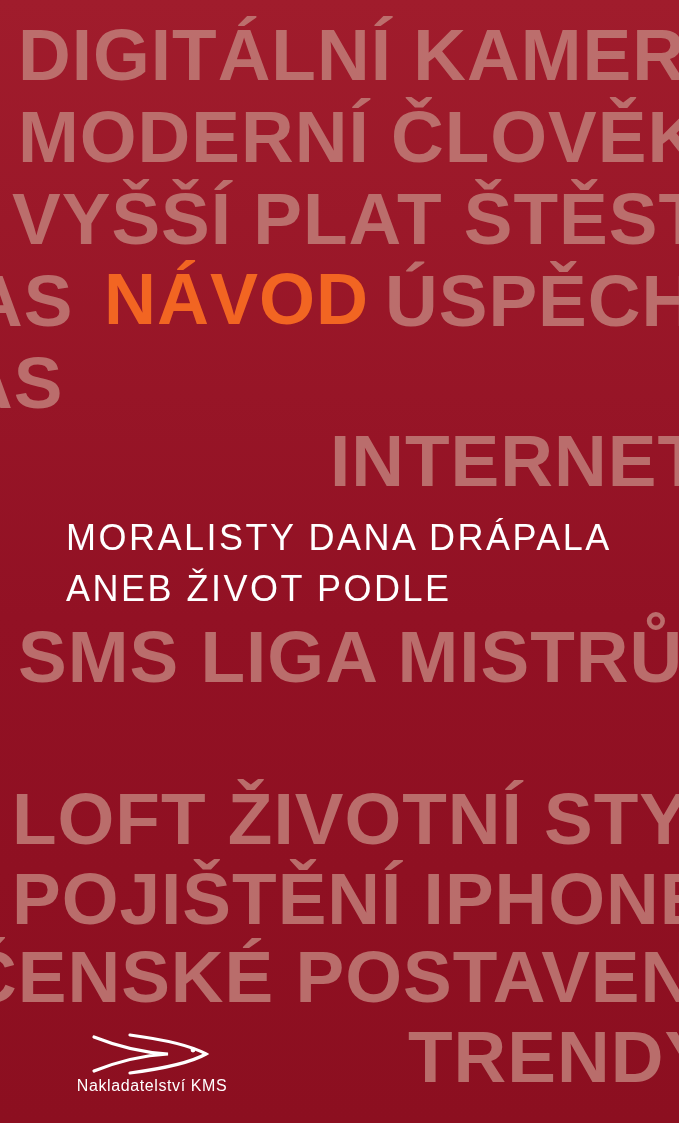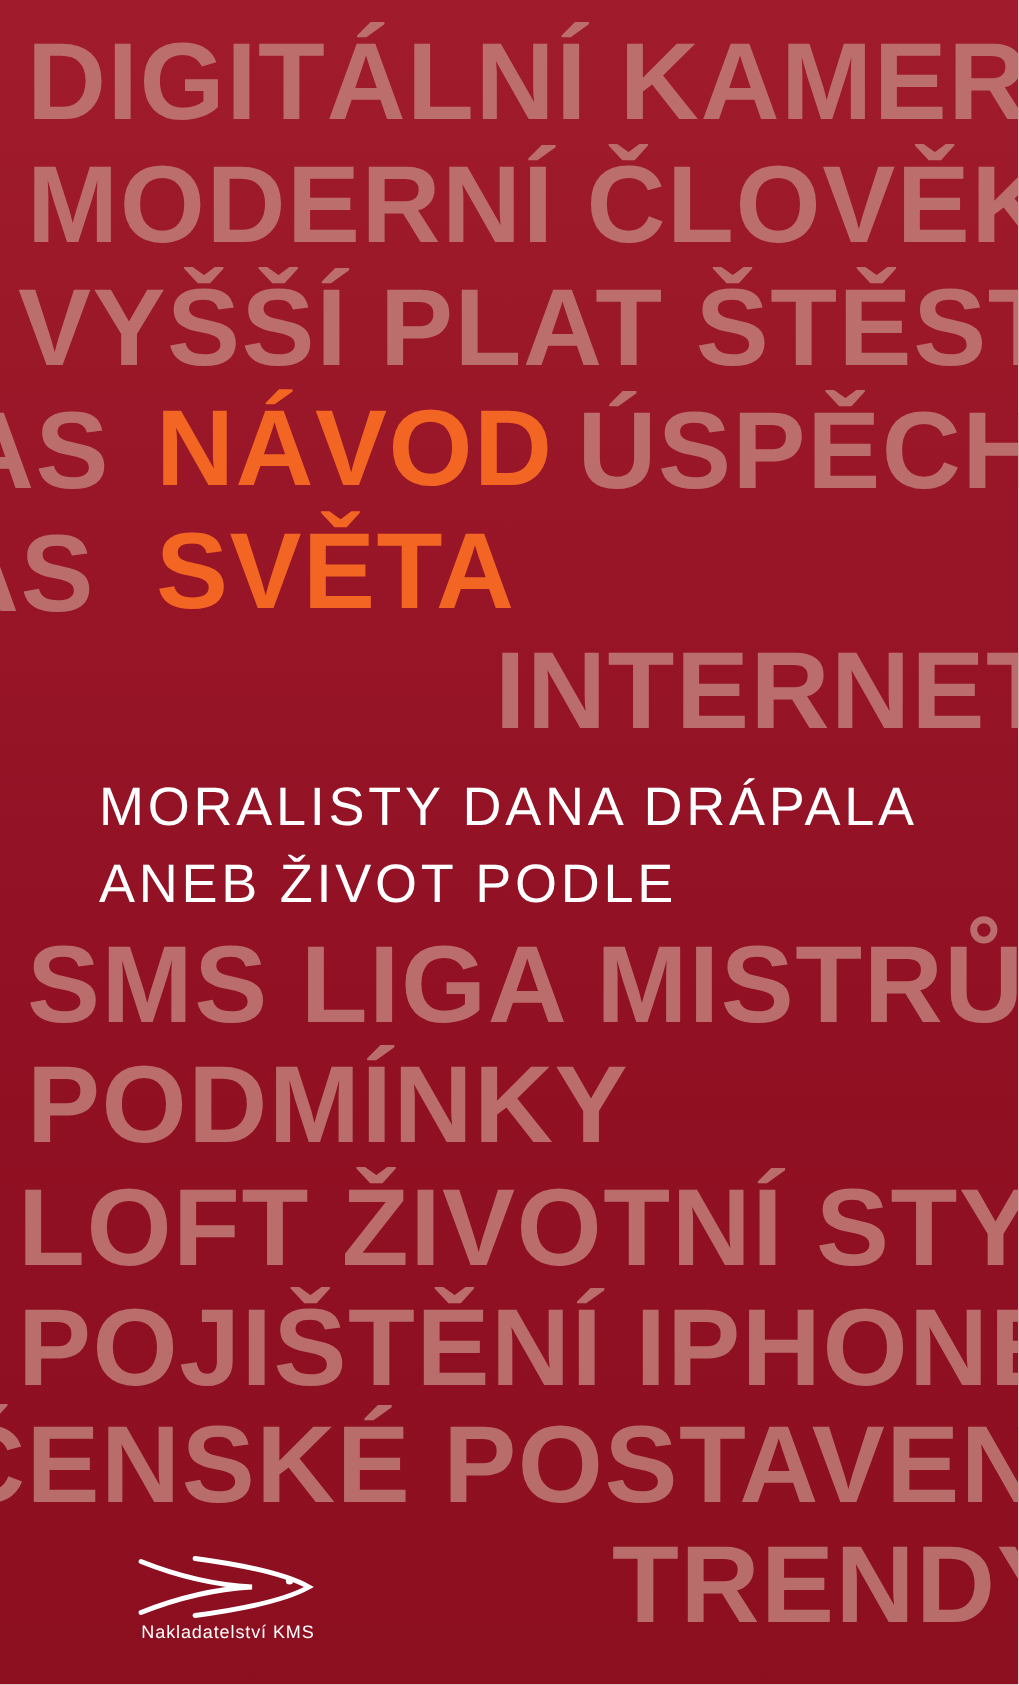--- a/index.html
+++ b/index.html
@@ -90,51 +90,49 @@
     left: 62px;
     bottom: 28px;
     width: 180px;
   }
   .fish {
     display: block;
     margin-left: 28px;
   }
   .publisher-name {
     color: #ffffff;
-    font-size: 12px;
+    font-size: 16px;
     letter-spacing: 0.6px;
     margin-top: 2px;
     text-align: center;
     white-space: nowrap;
   }
 </style>
 </head>
 <body>
 
 <div class="cover">
 
   <div class="bg-words">
     <div class="bg-line l1">DIGITÁLNÍ KAMERA</div>
     <div class="bg-line l2">MODERNÍ ČLOVĚK</div>
     <div class="bg-line l3">VYŠŠÍ PLAT ŠTĚSTÍ</div>
     <div class="bg-line l4a">AS</div>
     <div class="bg-line l4b">ÚSPĚCH</div>
     <div class="bg-line l5">AS</div>
     <div class="bg-line l6">INTERNET</div>
     <div class="bg-line l7">SMS LIGA MISTRŮ</div>
-    <div class="bg-line l8">PODMÍNKY</div>
     <div class="bg-line l9">LOFT ŽIVOTNÍ STYL</div>
     <div class="bg-line l10">POJIŠTĚNÍ IPHONE</div>
     <div class="bg-line l11">ČENSKÉ POSTAVENÍ</div>
     <div class="bg-line l12">TRENDY</div>
   </div>
 
   <div class="title-block">
     <div class="title-line">NÁVOD</div>
-    <div class="title-line">SVĚTA</div>
   </div>
 
   <div class="subtitle-block">
     <div class="subtitle-line">MORALISTY DANA DRÁPALA</div>
     <div class="subtitle-line">ANEB ŽIVOT PODLE</div>
   </div>
 
   <div class="publisher">
     <svg class="fish" width="120" height="42" viewBox="0 0 120 42">
       <path d="M4 4 C 34 16, 60 20, 78 21 C 60 22, 34 26, 4 38" fill="none" stroke="#ffffff" stroke-width="3.2" stroke-linecap="round"></path>

